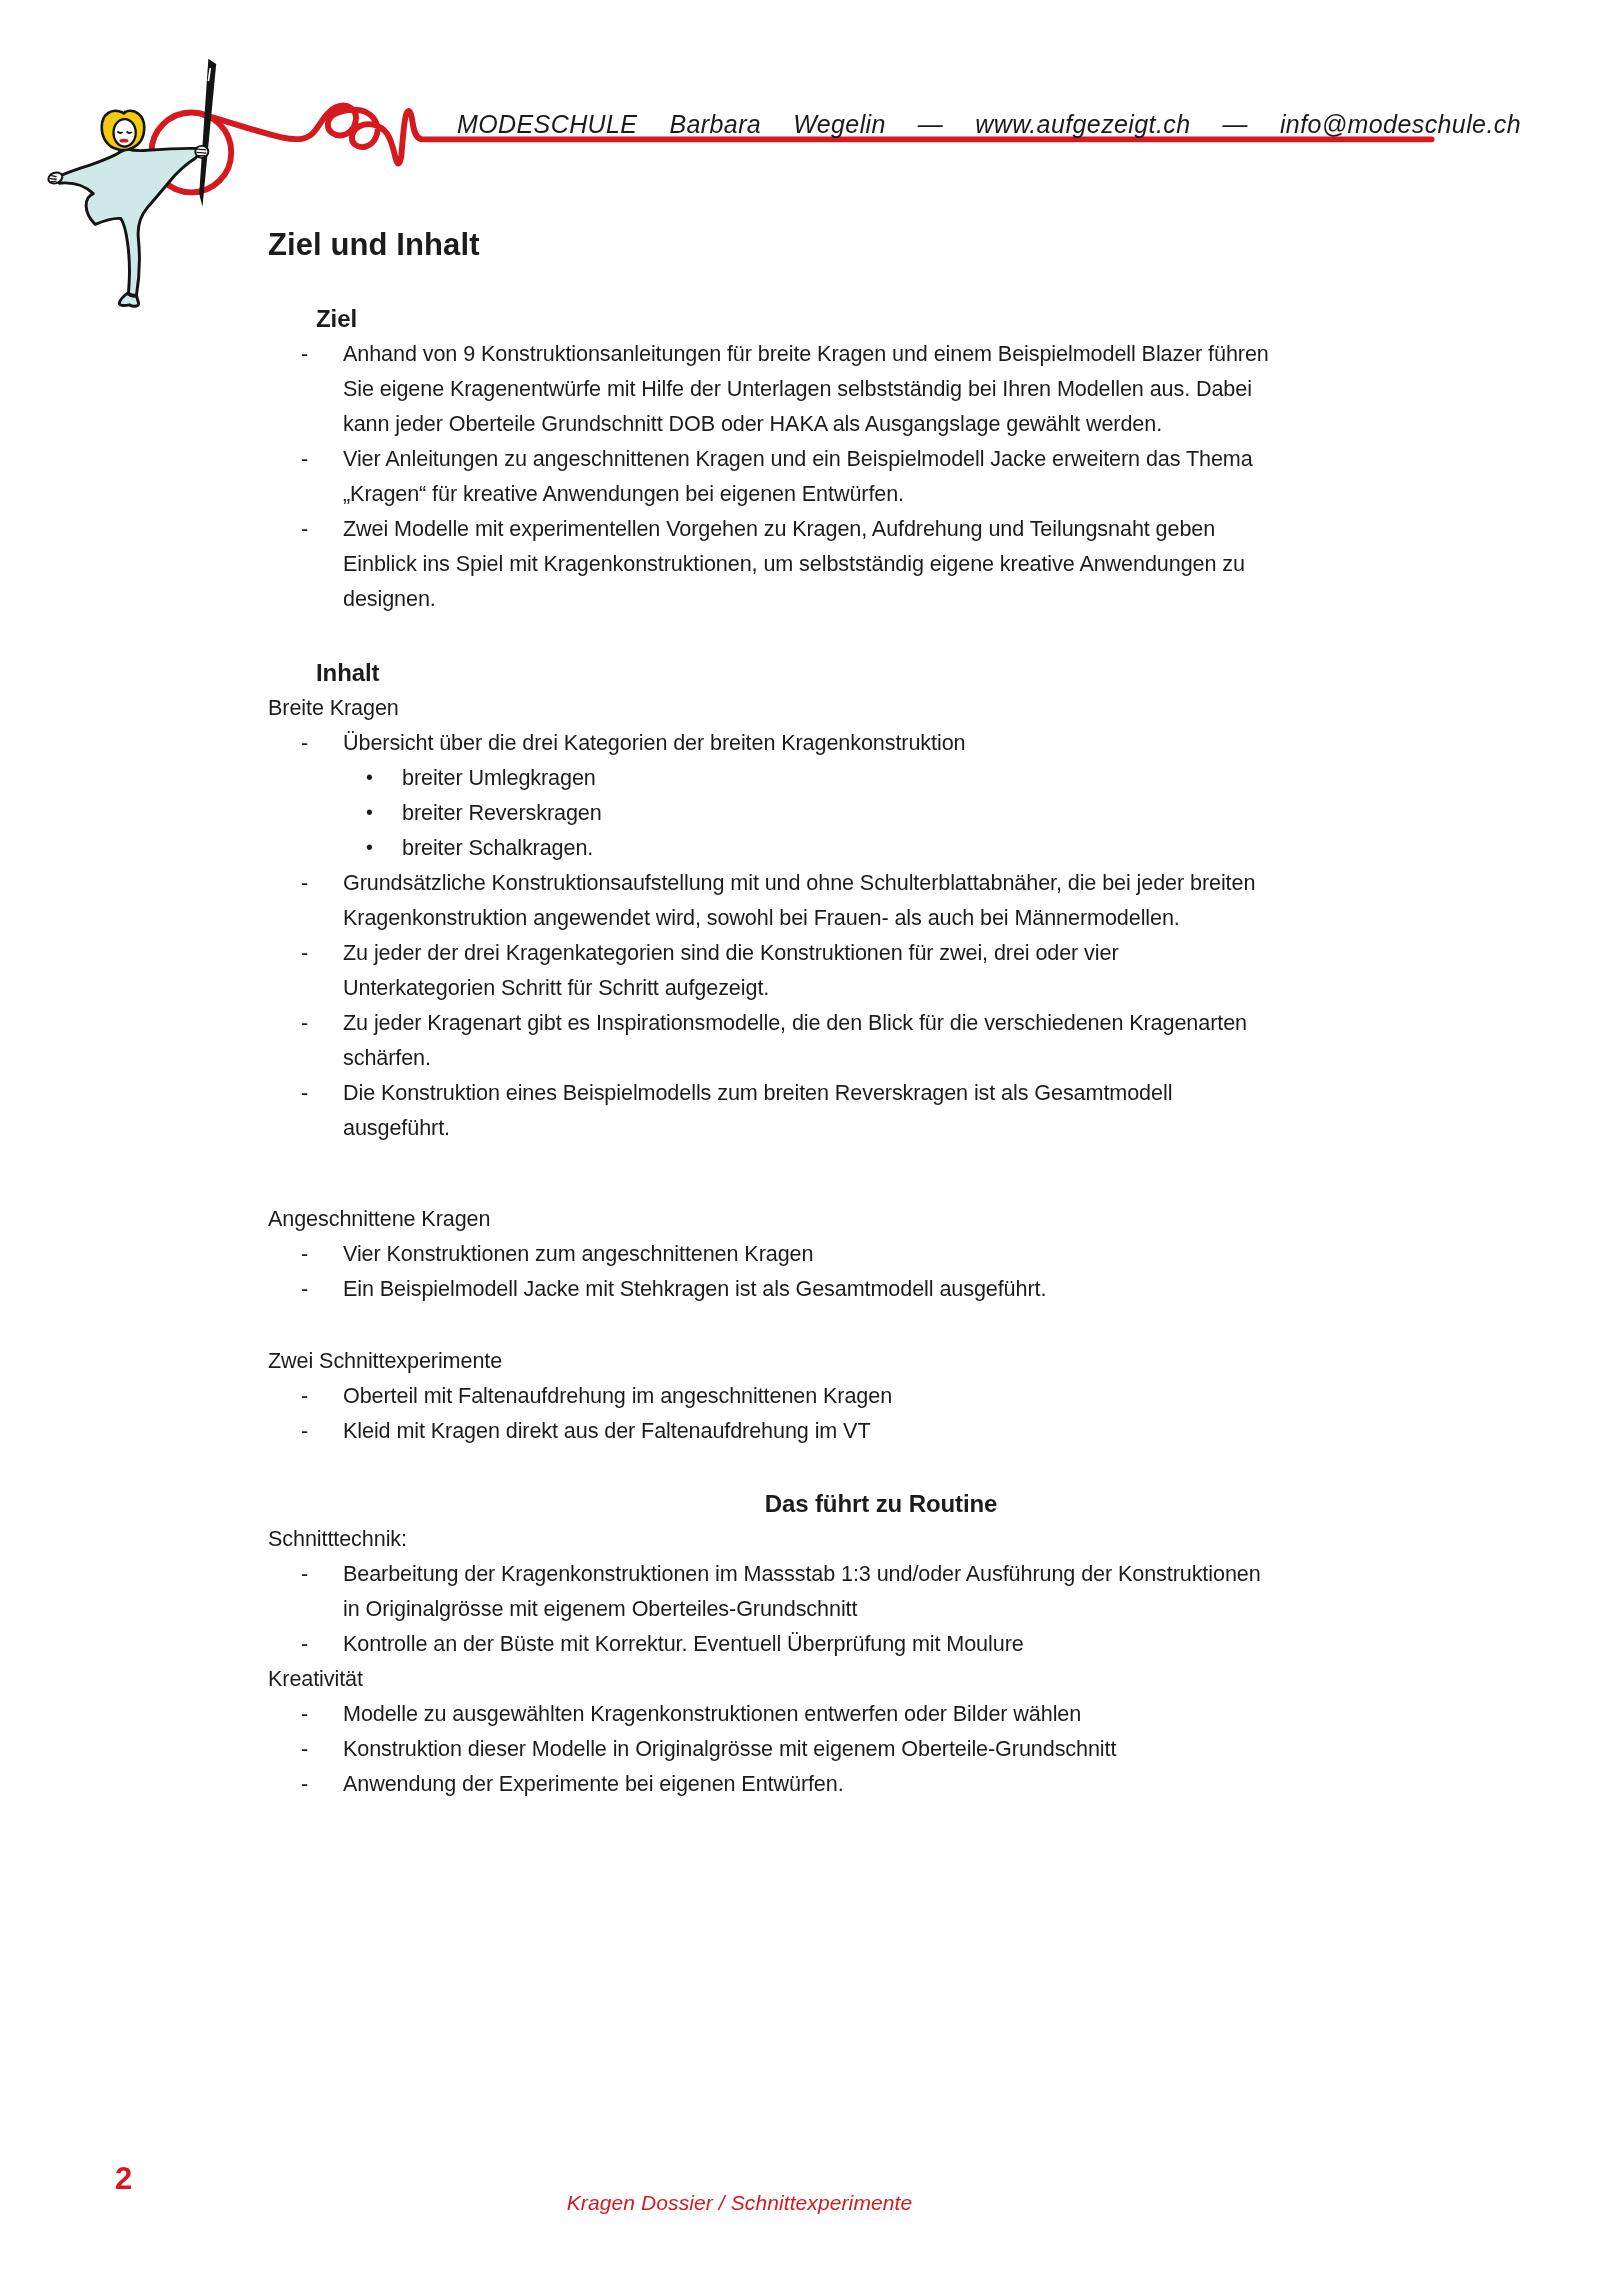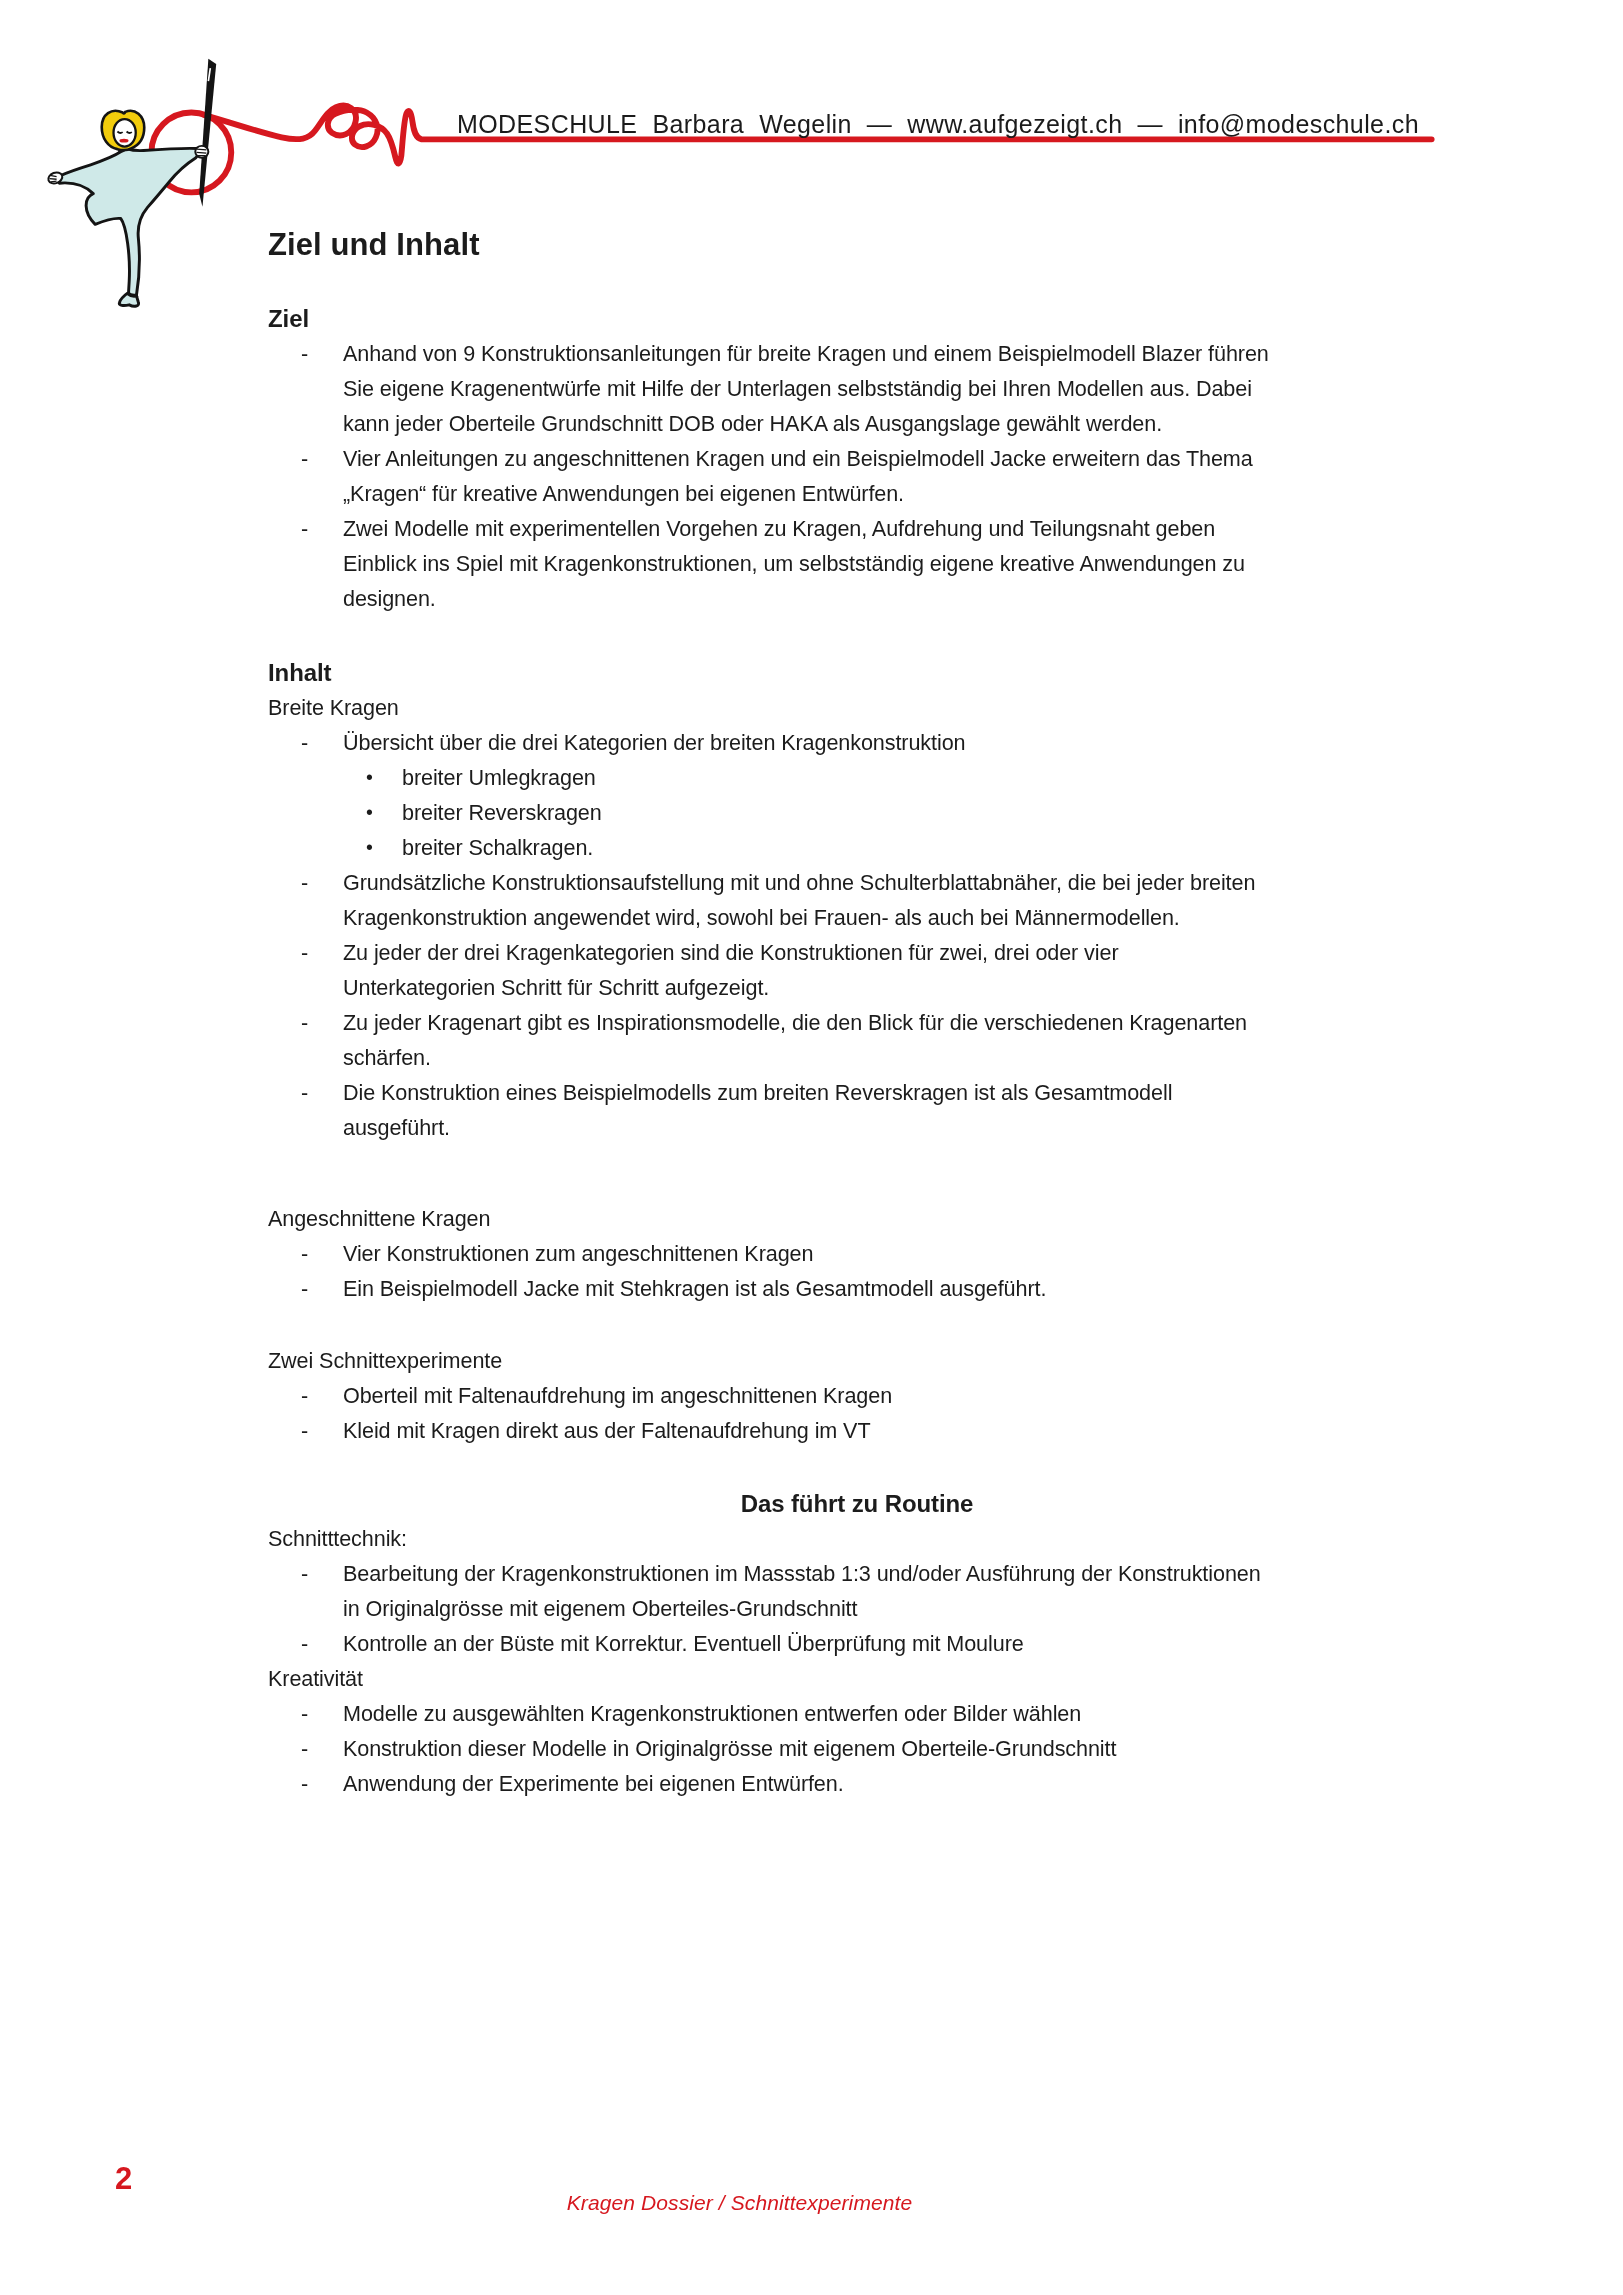--- a/index.html
+++ b/index.html
@@ -8,35 +8,36 @@
     position: relative;
     overflow: hidden;
     font-family: "Liberation Sans", sans-serif;
     color: #1c1c1c;
   }
 
   
   .logo-svg { position: absolute; left: 0; top: 0; width: 1623px; height: 471px; }
   .header-line {
     position: absolute; left: 457px; top: 110px;
-    display: flex; gap: 15px; align-items: flex-end;
+    display: flex; gap: 32px; align-items: flex-end;
     font-size: 25px; letter-spacing: 0.4px; color: #1b1b1b;
     white-space: nowrap;
+    font-style: italic;
   }
 
   
   .content {
     position: absolute; left: 268px; top: 225px; width: 1178px;
     font-size: 21.6px; line-height: 35px; letter-spacing: -0.1px;
   }
   .h1 {
     font-size: 31px; font-weight: bold; line-height: 39px;
     letter-spacing: 0.1px; margin: 0 0 37px 0;
   }
-  .h2 { font-size: 24px; font-weight: bold; line-height: 35px; }
+  .h2 { font-size: 24px; font-weight: bold; line-height: 35px; margin-left: 48px; }
   .plain { font-size: 21.6px; line-height: 35px; }
 
   .bullet { position: relative; padding-left: 75px; }
   .bullet > .marker { position: absolute; left: 33px; top: 0; }
   .bullet > .btext { display: block; max-width: 929px; }
 
   .sub { padding-left: 134px; }
   .sub > .marker { left: 98px; font-size: 19.6px; }
 
   .gap-inhalt   { margin-top: 39px; }

